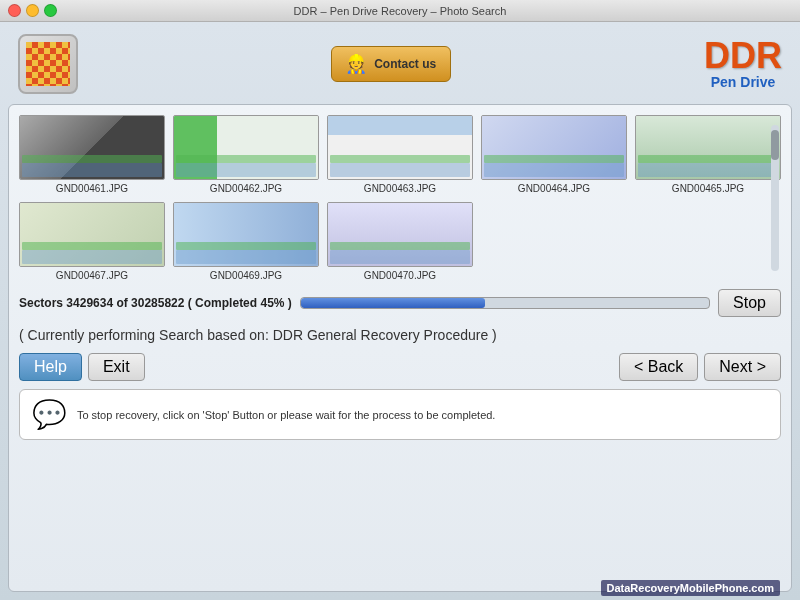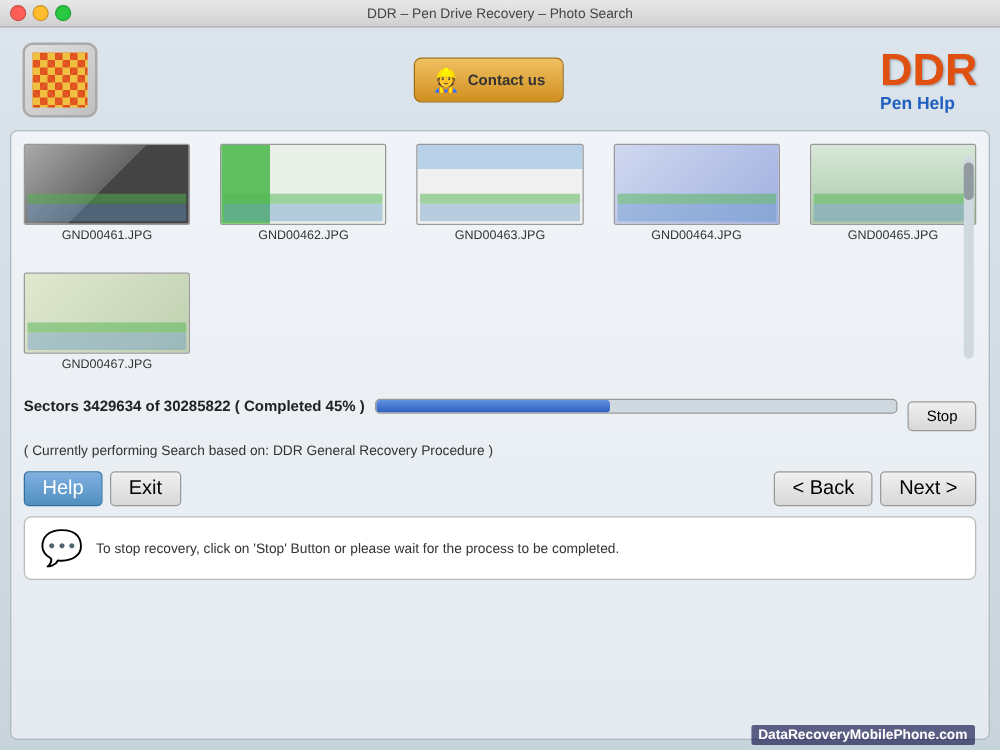--- a/index.html
+++ b/index.html
@@ -94,21 +94,21 @@
       color: #333;
       cursor: pointer;
       display: flex;
       align-items: center;
       gap: 6px;
     }
     .contact-icon {
       font-size: 18px;
     }
     .ddr-logo {
-      text-align: left;
+      text-align: center;
     }
     .ddr-text {
       font-size: 36px;
       font-weight: bold;
       color: #e05010;
       line-height: 1;
       text-shadow: 1px 1px 2px rgba(0,0,0,0.3);
     }
     .ddr-sub {
       font-size: 14px;
@@ -125,21 +125,21 @@
       padding: 10px;
       display: flex;
       flex-direction: column;
       gap: 8px;
     }
 
     
     .photo-grid {
       display: grid;
       grid-template-columns: repeat(5, 1fr);
-      gap: 24px;
+      gap: 8px;
       flex: 1;
     }
     .photo-item {
       display: flex;
       flex-direction: column;
       align-items: center;
       gap: 3px;
     }
     .photo-thumb {
       width: 100%;
@@ -183,29 +183,28 @@
     .progress-bar-fill {
       height: 100%;
       background: linear-gradient(to bottom, #6090e0, #3060c0);
       border-radius: 3px;
     }
     .stop-btn {
       background: linear-gradient(to bottom, #f0f0f0, #d8d8d8);
       border: 1px solid #999;
       border-radius: 4px;
       padding: 4px 14px;
-      font-size: 12px;
+      font-size: 16px;
       cursor: pointer;
       white-space: nowrap;
-      margin-top: 16px;
     }
 
     
     .status-bar {
-      font-size: 11px;
+      font-size: 14px;
       color: #333;
       padding: 2px 0;
     }
 
     
     .nav-buttons {
       display: flex;
       align-items: center;
       gap: 6px;
     }
@@ -327,21 +326,21 @@
   <div class="header">
     <div class="logo-left">
       <div class="checkerboard"></div>
     </div>
     <button class="contact-btn">
       <span class="contact-icon">👷</span>
       <span>Contact us</span>
     </button>
     <div class="ddr-logo">
       <div class="ddr-text">DDR</div>
-      <div class="ddr-sub">Pen Help</div>
+      <div class="ddr-sub">Pen Drive</div>
     </div>
   </div>
 
   <div class="content-area">
 
     <div class="content-wrapper">
       <div class="photo-grid" id="photo-grid">
 
       <div class="photo-item">
             <div class="photo-thumb">
@@ -389,20 +388,38 @@
             <div class="photo-label">GND00465.JPG</div>
           </div>
           <div class="photo-item">
             <div class="photo-thumb">
               <div class="t7" style="width: 100%; height: 100%; position: relative;">
                 <div class="thumb-overlay"></div>
                 <div class="thumb-overlay2"></div>
               </div>
             </div>
             <div class="photo-label">GND00467.JPG</div>
+          </div>
+          <div class="photo-item">
+            <div class="photo-thumb">
+              <div class="t9" style="width: 100%; height: 100%; position: relative;">
+                <div class="thumb-overlay"></div>
+                <div class="thumb-overlay2"></div>
+              </div>
+            </div>
+            <div class="photo-label">GND00469.JPG</div>
+          </div>
+          <div class="photo-item">
+            <div class="photo-thumb">
+              <div class="t10" style="width: 100%; height: 100%; position: relative;">
+                <div class="thumb-overlay"></div>
+                <div class="thumb-overlay2"></div>
+              </div>
+            </div>
+            <div class="photo-label">GND00470.JPG</div>
           </div>
         </div>
       <div class="scroll-indicator">
         <div class="scroll-thumb"></div>
       </div>
     </div>
 
     <div class="progress-section">
       <span class="progress-info">Sectors 3429634 of 30285822   ( Completed 45% )</span>
       <div class="progress-bar-container">

